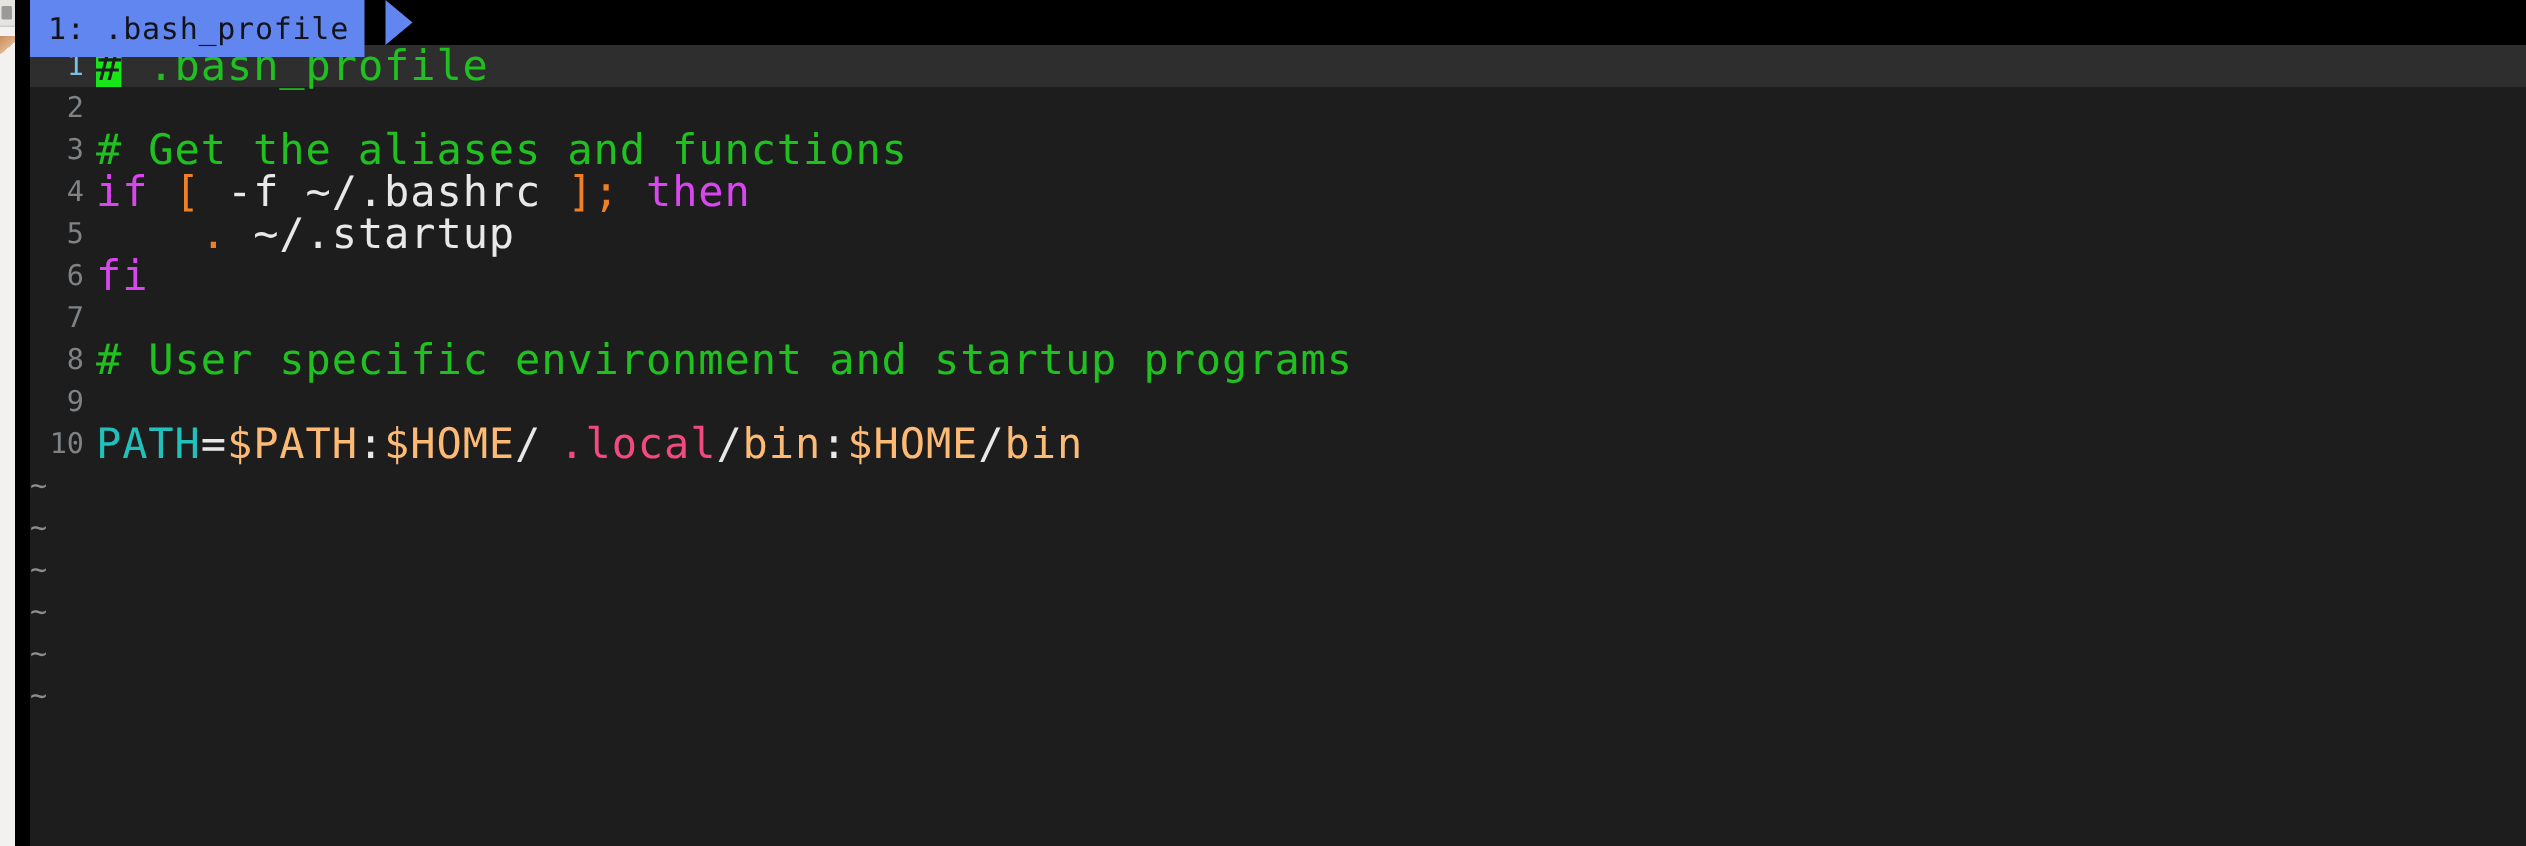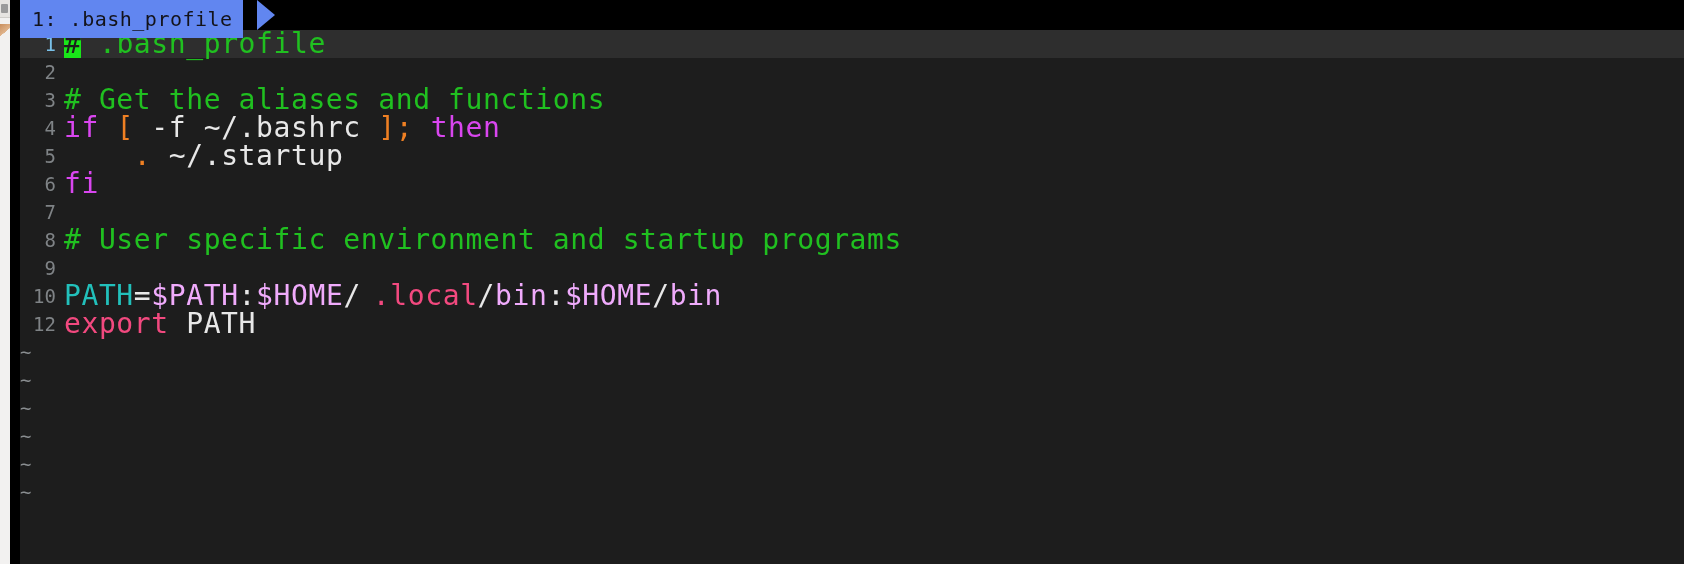--- a/index.html
+++ b/index.html
@@ -149,21 +149,21 @@
     font-size: 28px;
     letter-spacing: 0.6px;
   }
 
   
   .t-comment   { color: #20c020; }
   .t-keyword   { color: #d946ef; }
   .t-bracket   { color: #ef8023; }
   .t-plain     { color: #e8e8e8; }
   .t-var       { color: #22c0bb; }
-  .t-string    { color: #f0abfc; }
+  .t-string    { color: #fdba74; }
   .t-special   { color: #f2497f; margin-left: 12px; }
   .t-export    { color: #f2497f; }
 
   
   .cursor-block {
     background: #19e619;
     color: #1d1d1d;
     display: inline-block;
   }
 
@@ -212,21 +212,20 @@
         <div class="line cursorline"><div class="gutter current">1</div><div class="code"><span class="t-comment cursor-block">#</span><span class="t-comment"> .bash_profile</span></div></div>
         <div class="line"><div class="gutter">2</div><div class="code"></div></div>
         <div class="line"><div class="gutter">3</div><div class="code"><span class="t-comment"># Get the aliases and functions</span></div></div>
         <div class="line"><div class="gutter">4</div><div class="code"><span class="t-keyword">if </span><span class="t-bracket">[</span><span class="t-plain"> -f ~/.bashrc </span><span class="t-bracket">]</span><span class="t-bracket">;</span><span class="t-keyword"> then</span></div></div>
         <div class="line"><div class="gutter">5</div><div class="code"><span class="t-plain">    </span><span class="t-bracket">.</span><span class="t-plain"> ~/.startup</span></div></div>
         <div class="line"><div class="gutter">6</div><div class="code"><span class="t-keyword">fi</span></div></div>
         <div class="line"><div class="gutter">7</div><div class="code"></div></div>
         <div class="line"><div class="gutter">8</div><div class="code"><span class="t-comment"># User specific environment and startup programs</span></div></div>
         <div class="line"><div class="gutter">9</div><div class="code"></div></div>
         <div class="line"><div class="gutter">10</div><div class="code"><span class="t-var">PATH</span><span class="t-plain">=</span><span class="t-string">$PATH</span><span class="t-plain">:</span><span class="t-string">$HOME</span><span class="t-plain">/</span><span class="t-special">.local</span><span class="t-plain">/</span><span class="t-string">bin</span><span class="t-plain">:</span><span class="t-string">$HOME</span><span class="t-plain">/</span><span class="t-string">bin</span></div></div>
-        <div class="line"><div class="gutter">12</div><div class="code"><span class="t-export">export</span><span class="t-plain"> PATH</span></div></div>
         <div class="tilde-row">
           <span class="tilde">~</span>
         </div>
         <div class="tilde-row">
           <span class="tilde">~</span>
         </div>
         <div class="tilde-row">
           <span class="tilde">~</span>
         </div>
         <div class="tilde-row">

